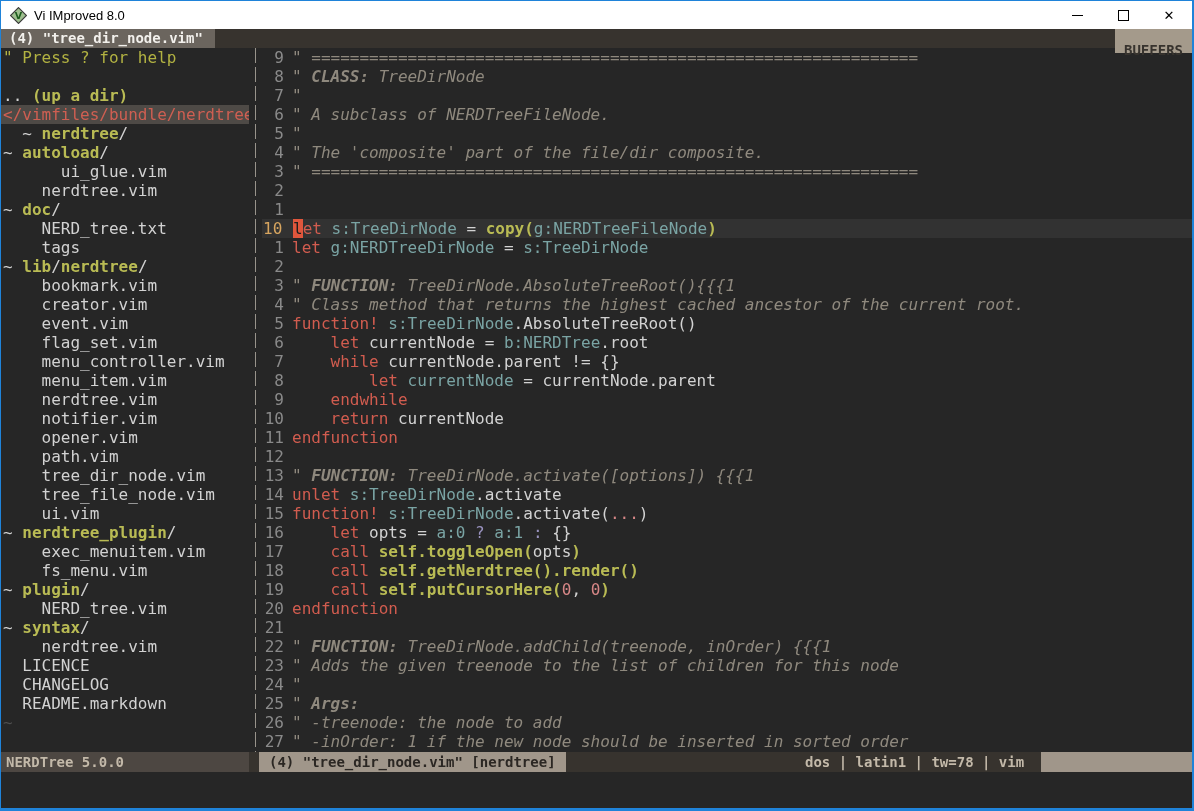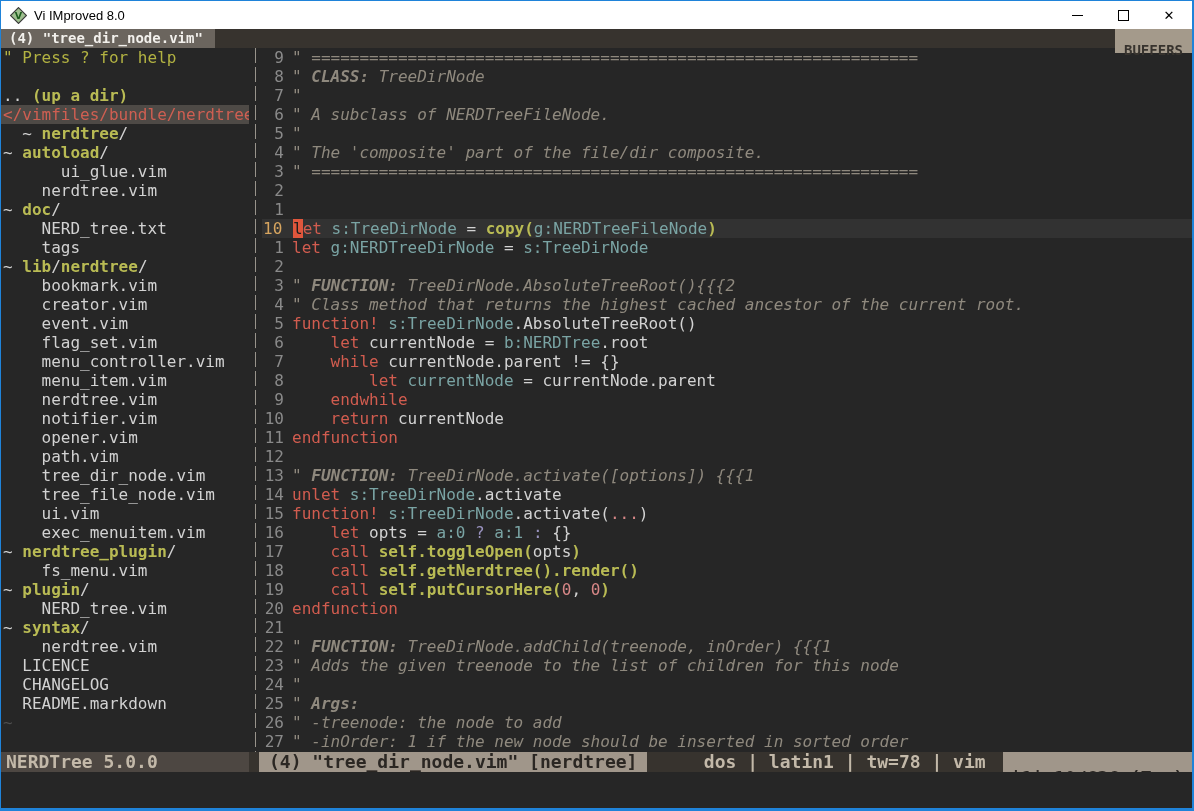--- a/index.html
+++ b/index.html
@@ -42,21 +42,21 @@
   .sg-c{color:var(--comment);font-style:italic;}
   .sg-cb{color:var(--comment);font-style:italic;font-weight:bold;}
   .sg-k{color:var(--keyword);}
   .sg-t{color:var(--ident);}
   .sg-f{color:var(--func);font-weight:bold;}
   .sg-n{color:var(--number);}
   .sg-o{color:var(--operator);}
   .sg-cur{background:var(--cursor_bg);color:#1e1e1e;}
   
   .statusline{height:20px;flex:none;display:flex;font-family:"DejaVu Sans Mono",monospace;
-    font-size:18px;line-height:20px;font-weight:bold;background:var(--status_dark_bg);}
+    font-size:14px;line-height:20px;font-weight:bold;background:var(--status_dark_bg);}
   .sl-nerd{width:248px;flex:none;background:var(--status_nerd_bg);color:var(--status_nerd_fg);padding-left:5px;box-sizing:border-box;}
   .sl-gap{width:10px;flex:none;}
   .sl-file{background:var(--status_tan_bg);color:var(--status_tan_fg);padding:0 10px;white-space:pre;}
   .sl-mid{flex:1;}
   .sl-info{color:var(--status_nerd_fg);padding-right:17px;white-space:pre;}
   .sl-ruler{background:var(--status_tan_bg);color:var(--status_tan_fg);padding:16px 8px;white-space:pre;}
   
   .cmdline{height:36px;flex:none;background:var(--bg);}
 </style>
 </head>
@@ -108,22 +108,22 @@
         <div class="srow"><span class="sg-w">    flag_set.vim</span></div>
         <div class="srow"><span class="sg-w">    menu_controller.vim</span></div>
         <div class="srow"><span class="sg-w">    menu_item.vim</span></div>
         <div class="srow"><span class="sg-w">    nerdtree.vim</span></div>
         <div class="srow"><span class="sg-w">    notifier.vim</span></div>
         <div class="srow"><span class="sg-w">    opener.vim</span></div>
         <div class="srow"><span class="sg-w">    path.vim</span></div>
         <div class="srow"><span class="sg-w">    tree_dir_node.vim</span></div>
         <div class="srow"><span class="sg-w">    tree_file_node.vim</span></div>
         <div class="srow"><span class="sg-w">    ui.vim</span></div>
+        <div class="srow"><span class="sg-w">~ </span><span class="sg-d">nerdtree_plugin</span><span class="sg-w">/</span></div>
         <div class="srow"><span class="sg-w">    exec_menuitem.vim</span></div>
-        <div class="srow"><span class="sg-w">~ </span><span class="sg-d">nerdtree_plugin</span><span class="sg-w">/</span></div>
         <div class="srow"><span class="sg-w">    fs_menu.vim</span></div>
         <div class="srow"><span class="sg-w">~ </span><span class="sg-d">plugin</span><span class="sg-w">/</span></div>
         <div class="srow"><span class="sg-w">    NERD_tree.vim</span></div>
         <div class="srow"><span class="sg-w">~ </span><span class="sg-d">syntax</span><span class="sg-w">/</span></div>
         <div class="srow"><span class="sg-w">    nerdtree.vim</span></div>
         <div class="srow"><span class="sg-w">  LICENCE</span></div>
         <div class="srow"><span class="sg-w">  CHANGELOG</span></div>
         <div class="srow"><span class="sg-w">  README.markdown</span></div>
         <div class="srow"><span class="sg-m">~</span></div>
       </div>
@@ -172,21 +172,21 @@
         <div class="row">
           <span class="gutter">1</span>
           <div class="codeline"><span class="sg-k">let</span><span class="sg-w"> </span><span class="sg-t">g:NERDTreeDirNode</span><span class="sg-w"> = </span><span class="sg-t">s:TreeDirNode</span></div>
         </div>
         <div class="row">
           <span class="gutter">2</span>
           <div class="codeline"></div>
         </div>
         <div class="row">
           <span class="gutter">3</span>
-          <div class="codeline"><span class="sg-c">" </span><span class="sg-cb">FUNCTION:</span><span class="sg-c"> TreeDirNode.AbsoluteTreeRoot(){{{2</span></div>
+          <div class="codeline"><span class="sg-c">" </span><span class="sg-cb">FUNCTION:</span><span class="sg-c"> TreeDirNode.AbsoluteTreeRoot(){{{1</span></div>
         </div>
         <div class="row">
           <span class="gutter">4</span>
           <div class="codeline"><span class="sg-c">" Class method that returns the highest cached ancestor of the current root.</span></div>
         </div>
         <div class="row">
           <span class="gutter">5</span>
           <div class="codeline"><span class="sg-k">function!</span><span class="sg-w"> </span><span class="sg-t">s:TreeDirNode</span><span class="sg-w">.AbsoluteTreeRoot()</span></div>
         </div>
         <div class="row">

